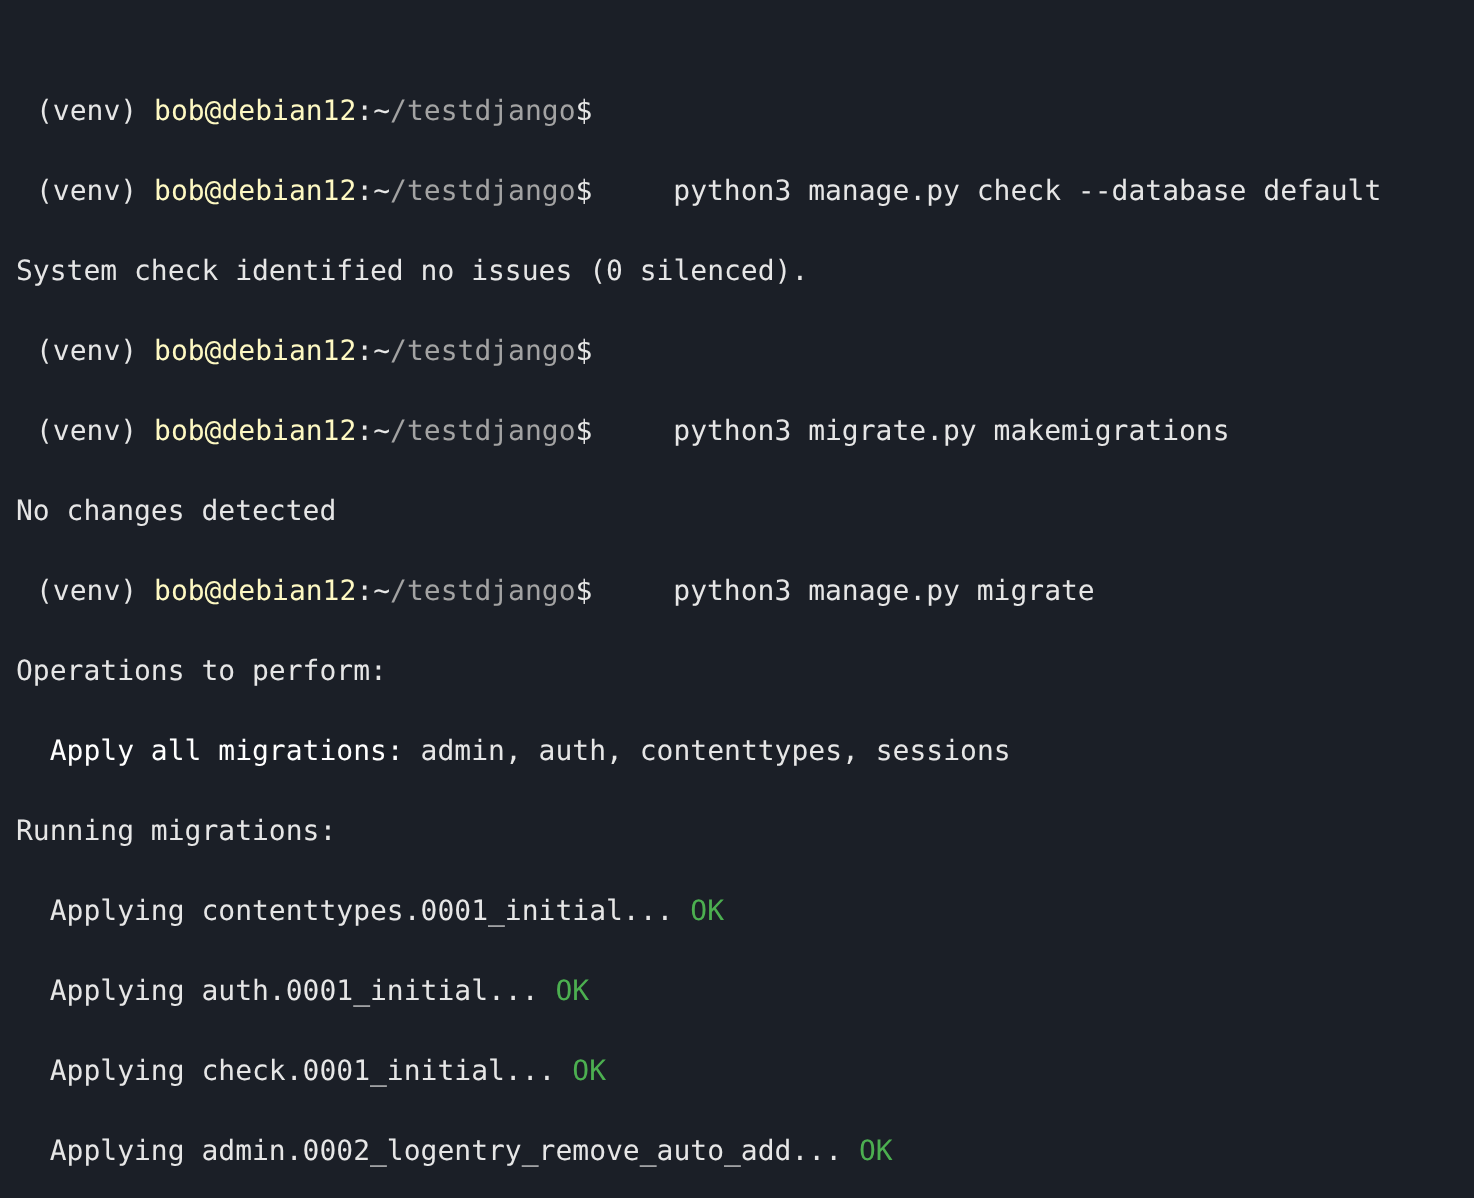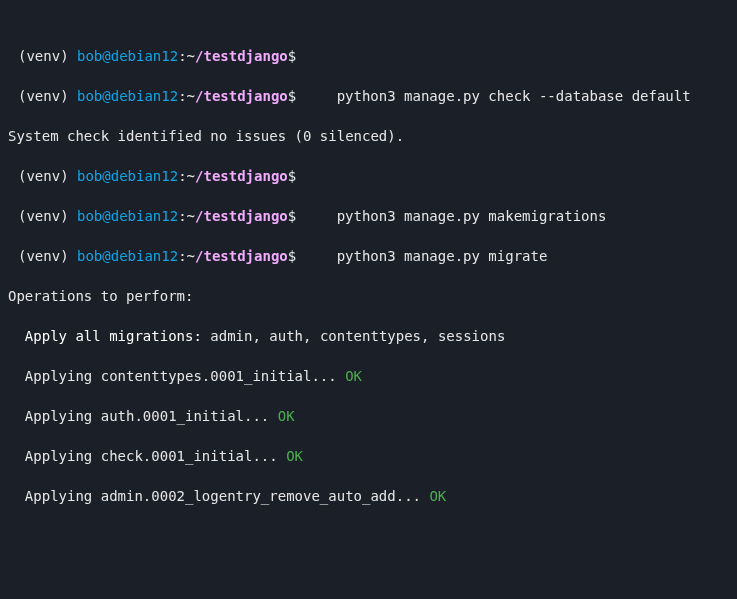--- a/index.html
+++ b/index.html
@@ -14,42 +14,44 @@
   .terminal {
     width: 737px;
     height: 599px;
     box-sizing: border-box;
     padding: 6px 8px;
     white-space: pre;
     overflow: hidden;
   }
   .line { display: block; }
   .venv   { color: #e6e6e6; margin-left: 10px; }
-  .user   { color: #0ea5e9; }     
+  .user   { color: #fef9c3; }     
   .colon  { color: #e6e6e6; }
   .path   { color: #e6e6e6; }
-  .pathhl { color: #f0abfc; font-weight: bold; }  
+  .pathhl { color: #a3a3a3; font-weight: normal; }  
   .dollar { color: #e6e6e6; }
   .cmd    { color: #e6e6e6; margin-left: 32px; }
   .bold   { font-weight: normal; color: #ffffff; }
   .ok     { color: #4caf50; }
 </style>
 </head>
 <body>
 
 <div class="terminal">
 
 <span class="line"><span class="venv">(venv) </span><span class="user">bob@debian12</span><span class="colon">:</span><span class="path">~</span><span class="pathhl">/testdjango</span><span class="dollar">$</span> <span class="cmd"></span></span>
 <span class="line"><span class="venv">(venv) </span><span class="user">bob@debian12</span><span class="colon">:</span><span class="path">~</span><span class="pathhl">/testdjango</span><span class="dollar">$</span> <span class="cmd">python3 manage.py check --database default</span></span>
 <span class="line">System check identified no issues (0 silenced).</span>
 <span class="line"><span class="venv">(venv) </span><span class="user">bob@debian12</span><span class="colon">:</span><span class="path">~</span><span class="pathhl">/testdjango</span><span class="dollar">$</span> <span class="cmd"></span></span>
-<span class="line"><span class="venv">(venv) </span><span class="user">bob@debian12</span><span class="colon">:</span><span class="path">~</span><span class="pathhl">/testdjango</span><span class="dollar">$</span> <span class="cmd">python3 manage.py makemigrations</span></span>
+<span class="line"><span class="venv">(venv) </span><span class="user">bob@debian12</span><span class="colon">:</span><span class="path">~</span><span class="pathhl">/testdjango</span><span class="dollar">$</span> <span class="cmd">python3 migrate.py makemigrations</span></span>
+<span class="line">No changes detected</span>
 <span class="line"><span class="venv">(venv) </span><span class="user">bob@debian12</span><span class="colon">:</span><span class="path">~</span><span class="pathhl">/testdjango</span><span class="dollar">$</span> <span class="cmd">python3 manage.py migrate</span></span>
 <span class="line">Operations to perform:</span>
 <span class="line">  <span class="bold">Apply all migrations:</span><span> admin, auth, contenttypes, sessions</span></span>
+<span class="line">Running migrations:</span>
 <span class="line">  <span>Applying contenttypes.0001_initial... </span><span class="ok">OK</span></span>
 <span class="line">  <span>Applying auth.0001_initial... </span><span class="ok">OK</span></span>
 <span class="line">  <span>Applying check.0001_initial... </span><span class="ok">OK</span></span>
 <span class="line">  <span>Applying admin.0002_logentry_remove_auto_add... </span><span class="ok">OK</span></span>
 
 
 
 
 
 

